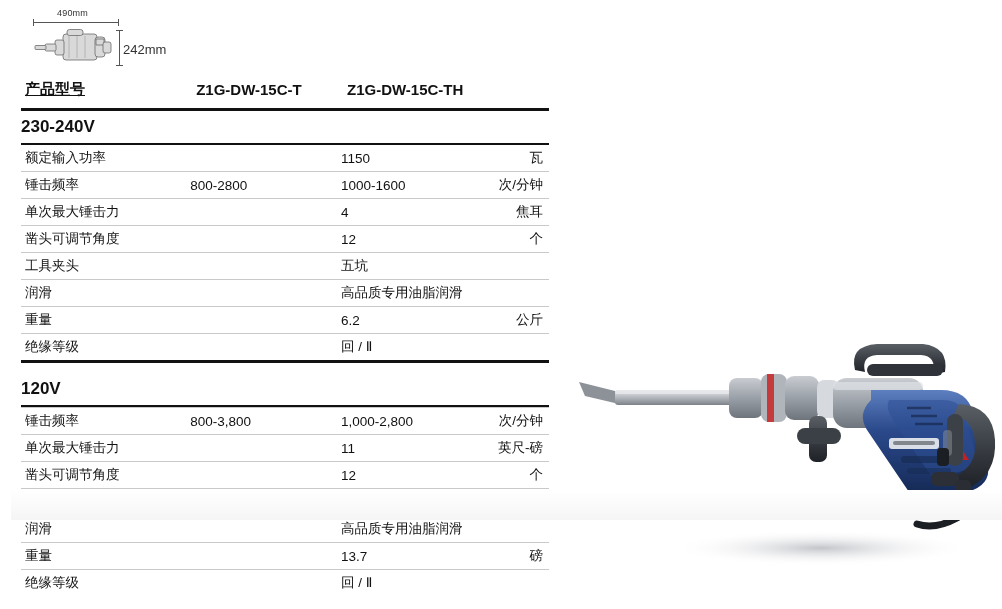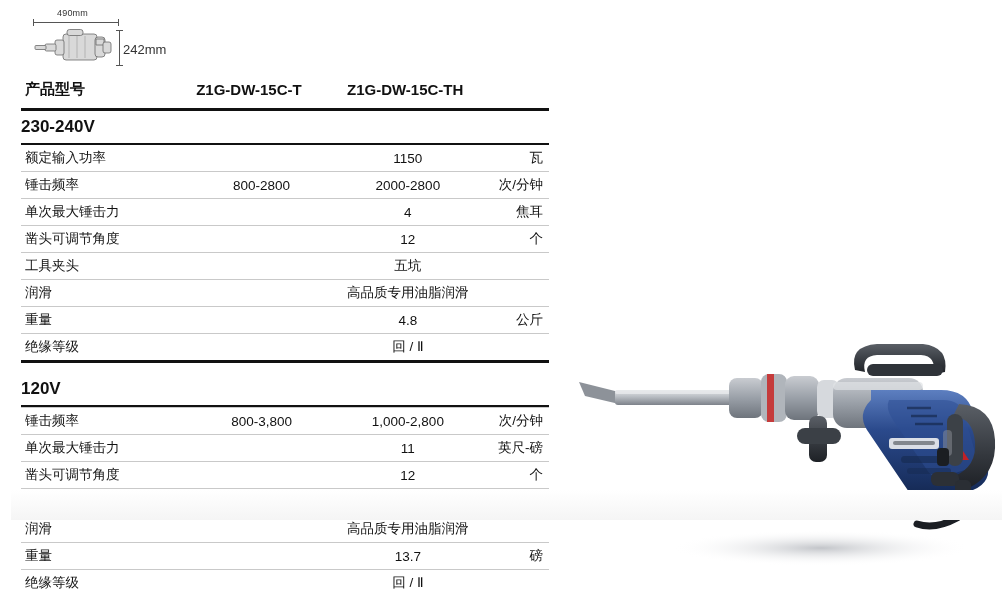--- a/index.html
+++ b/index.html
@@ -100,31 +100,31 @@
     border-collapse: collapse;
     font-size: 13.5px;
     color: #111;
   }
   .spec-table td {
     padding: 0;
     vertical-align: middle;
     height: 26px;
   }
   .col-name   { width: 175px; padding-left: 4px !important; }
-  .col-mid    { width: 150px; text-align: center; padding-right: 8px !important; }
-  .col-val    { width: 140px; text-align: center; padding-right: 8px !important; }
+  .col-mid    { width: 150px; text-align: left; padding-right: 8px !important; }
+  .col-val    { width: 140px; text-align: left; padding-right: 8px !important; }
   .col-unit   { width: 63px;  text-align: right; padding-right: 6px !important; }
 
   tr.header-row td {
     font-weight: bold;
     font-size: 15px;
     height: 34px;
     padding-bottom: 2px;
   }
-  tr.header-row .col-name { padding-left: 4px !important; }
+  tr.header-row .col-name { padding-left: 4px !important; text-decoration: underline; }
   .model-cell {
     font-weight: bold;
     font-size: 16px;
     text-align: left;
     padding-left: 6px !important;
     margin-left: 25px;
   }
   .rule-thick td {
     height: 0;
     padding: 0;
@@ -224,21 +224,21 @@
         <td class="col-val">1150</td>
         <td class="col-unit">瓦</td>
       </tr>
       <tr class="rule-thin">
           <td colspan="4"></td>
         </tr>
 
       <tr>
         <td class="col-name">锤击频率</td>
         <td class="col-mid">800-2800</td>
-        <td class="col-val">2000-2800</td>
+        <td class="col-val">1000-1600</td>
         <td class="col-unit">次/分钟</td>
       </tr>
       <tr class="rule-thin">
           <td colspan="4"></td>
         </tr>
 
       <tr>
         <td class="col-name">单次最大锤击力</td>
         <td class="col-mid"></td>
         <td class="col-val">4</td>
@@ -274,21 +274,21 @@
         <td class="col-val">高品质专用油脂润滑</td>
         <td class="col-unit"></td>
       </tr>
       <tr class="rule-thin">
           <td colspan="4"></td>
         </tr>
 
       <tr>
         <td class="col-name">重量</td>
         <td class="col-mid"></td>
-        <td class="col-val">4.8</td>
+        <td class="col-val">6.2</td>
         <td class="col-unit">公斤</td>
       </tr>
       <tr class="rule-thin">
           <td colspan="4"></td>
         </tr>
 
       <tr>
         <td class="col-name">绝缘等级</td>
         <td class="col-mid"></td>
         <td class="col-val">回 / Ⅱ</td>

